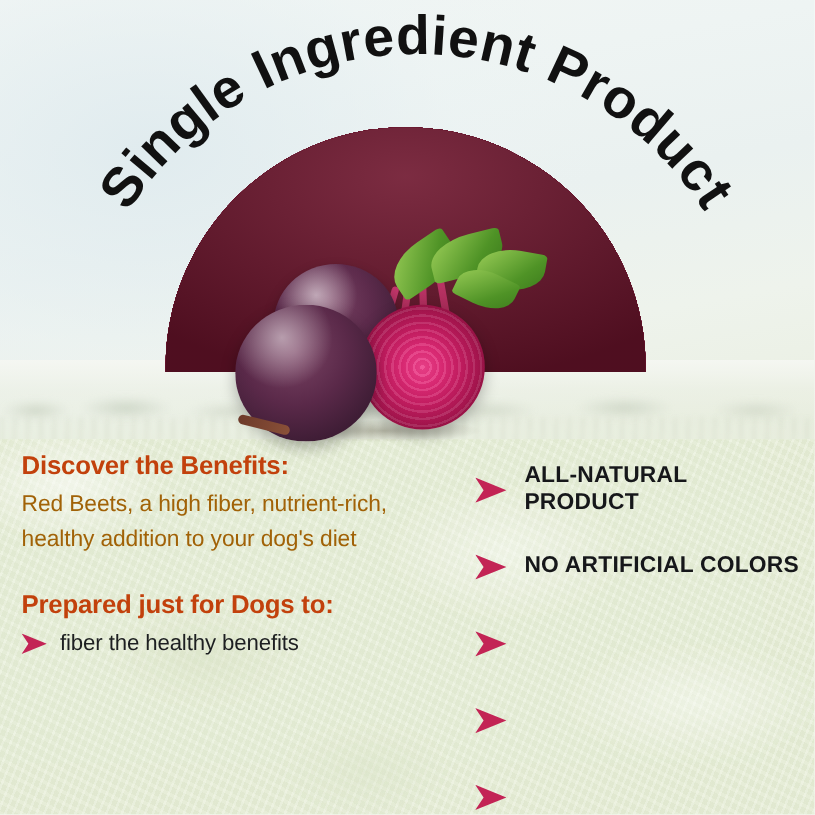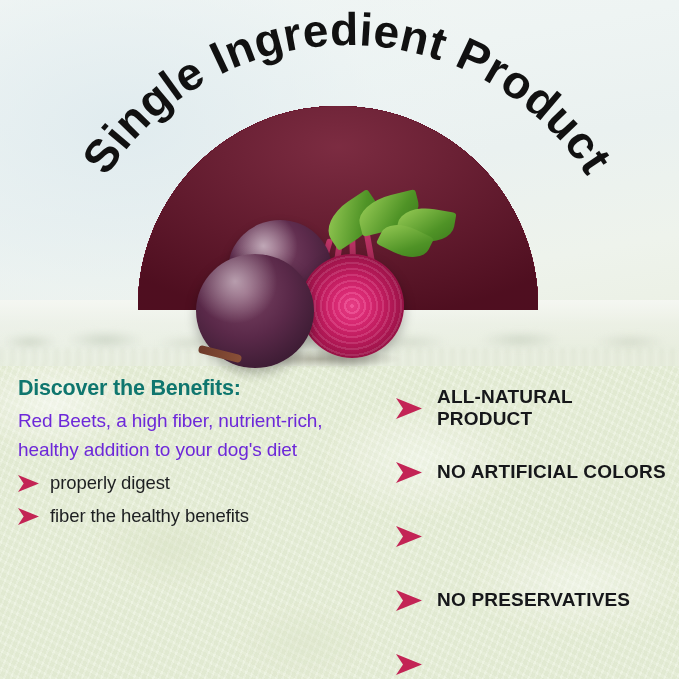--- a/index.html
+++ b/index.html
@@ -164,25 +164,25 @@
   .arc text{
     font-family:"Liberation Sans",sans-serif;
     font-size:46px;font-weight:700;fill:#111111;letter-spacing:.5px;
   }
 
   
   .col-left{position:absolute;left:18px;top:376px;width:330px;}
   .col-right{position:absolute;left:396px;top:376px;width:275px;}
 
   .head{
-    font-size:21.5px;font-weight:700;color:#0f766e;
+    font-size:21.5px;font-weight:700;color:#c2410c;
     letter-spacing:-.2px;line-height:1.15;margin:0 0 6px 0;
   }
   .body-copy{
-    font-size:19px;color:#6d28d9;line-height:1.52;margin:0;letter-spacing:-.1px;
+    font-size:19px;color:#a16207;line-height:1.52;margin:0;letter-spacing:-.1px;
   }
   .head-2{margin-top:28px;}
 
   .blist{list-style:none;margin:8px 0 0 0;padding:0;}
   .blist li{
     display:flex;align-items:center;gap:11px;
     font-size:18.5px;color:#1d1f21;letter-spacing:-.1px;
     margin-bottom:11px;
   }
   .arrow{flex:0 0 auto;display:block;}
@@ -241,27 +241,22 @@
     </defs>
     <text>
       <textPath href="#arcpath" startOffset="50%" text-anchor="middle">Single Ingredient Product</textPath>
     </text>
   </svg>
 
   <div class="col-left">
     <h2 class="head">Discover the Benefits:</h2>
     <p class="body-copy">Red Beets, a high fiber, nutrient-rich, healthy addition to your dog's diet</p>
 
+    <h2 class="head head-2">Prepared just for Dogs to:</h2>
     <ul class="blist">
-      <li>
-        <svg class="arrow arrow-sm" viewBox="0 0 26 21">
-          <path d="M0,0 L26,10.5 L0,21 L7,10.5 Z" fill="#C32455"></path>
-        </svg>
-        <span>properly digest</span>
-      </li>
       <li>
         <svg class="arrow arrow-sm" viewBox="0 0 26 21">
           <path d="M0,0 L26,10.5 L0,21 L7,10.5 Z" fill="#C32455"></path>
         </svg>
         <span>fiber the healthy benefits</span>
       </li>
     </ul>
   </div>
 
   <div class="col-right">
@@ -280,21 +275,20 @@
       </li>
       <li>
         <svg class="arrow arrow-lg" viewBox="0 0 26 21">
           <path d="M0,0 L26,10.5 L0,21 L7,10.5 Z" fill="#C32455"></path>
         </svg>
       </li>
       <li>
         <svg class="arrow arrow-lg" viewBox="0 0 26 21">
           <path d="M0,0 L26,10.5 L0,21 L7,10.5 Z" fill="#C32455"></path>
         </svg>
-        <span>NO PRESERVATIVES</span>
       </li>
       <li>
         <svg class="arrow arrow-lg" viewBox="0 0 26 21">
           <path d="M0,0 L26,10.5 L0,21 L7,10.5 Z" fill="#C32455"></path>
         </svg>
       </li>
     </ul>
   </div>
 
 </div>

